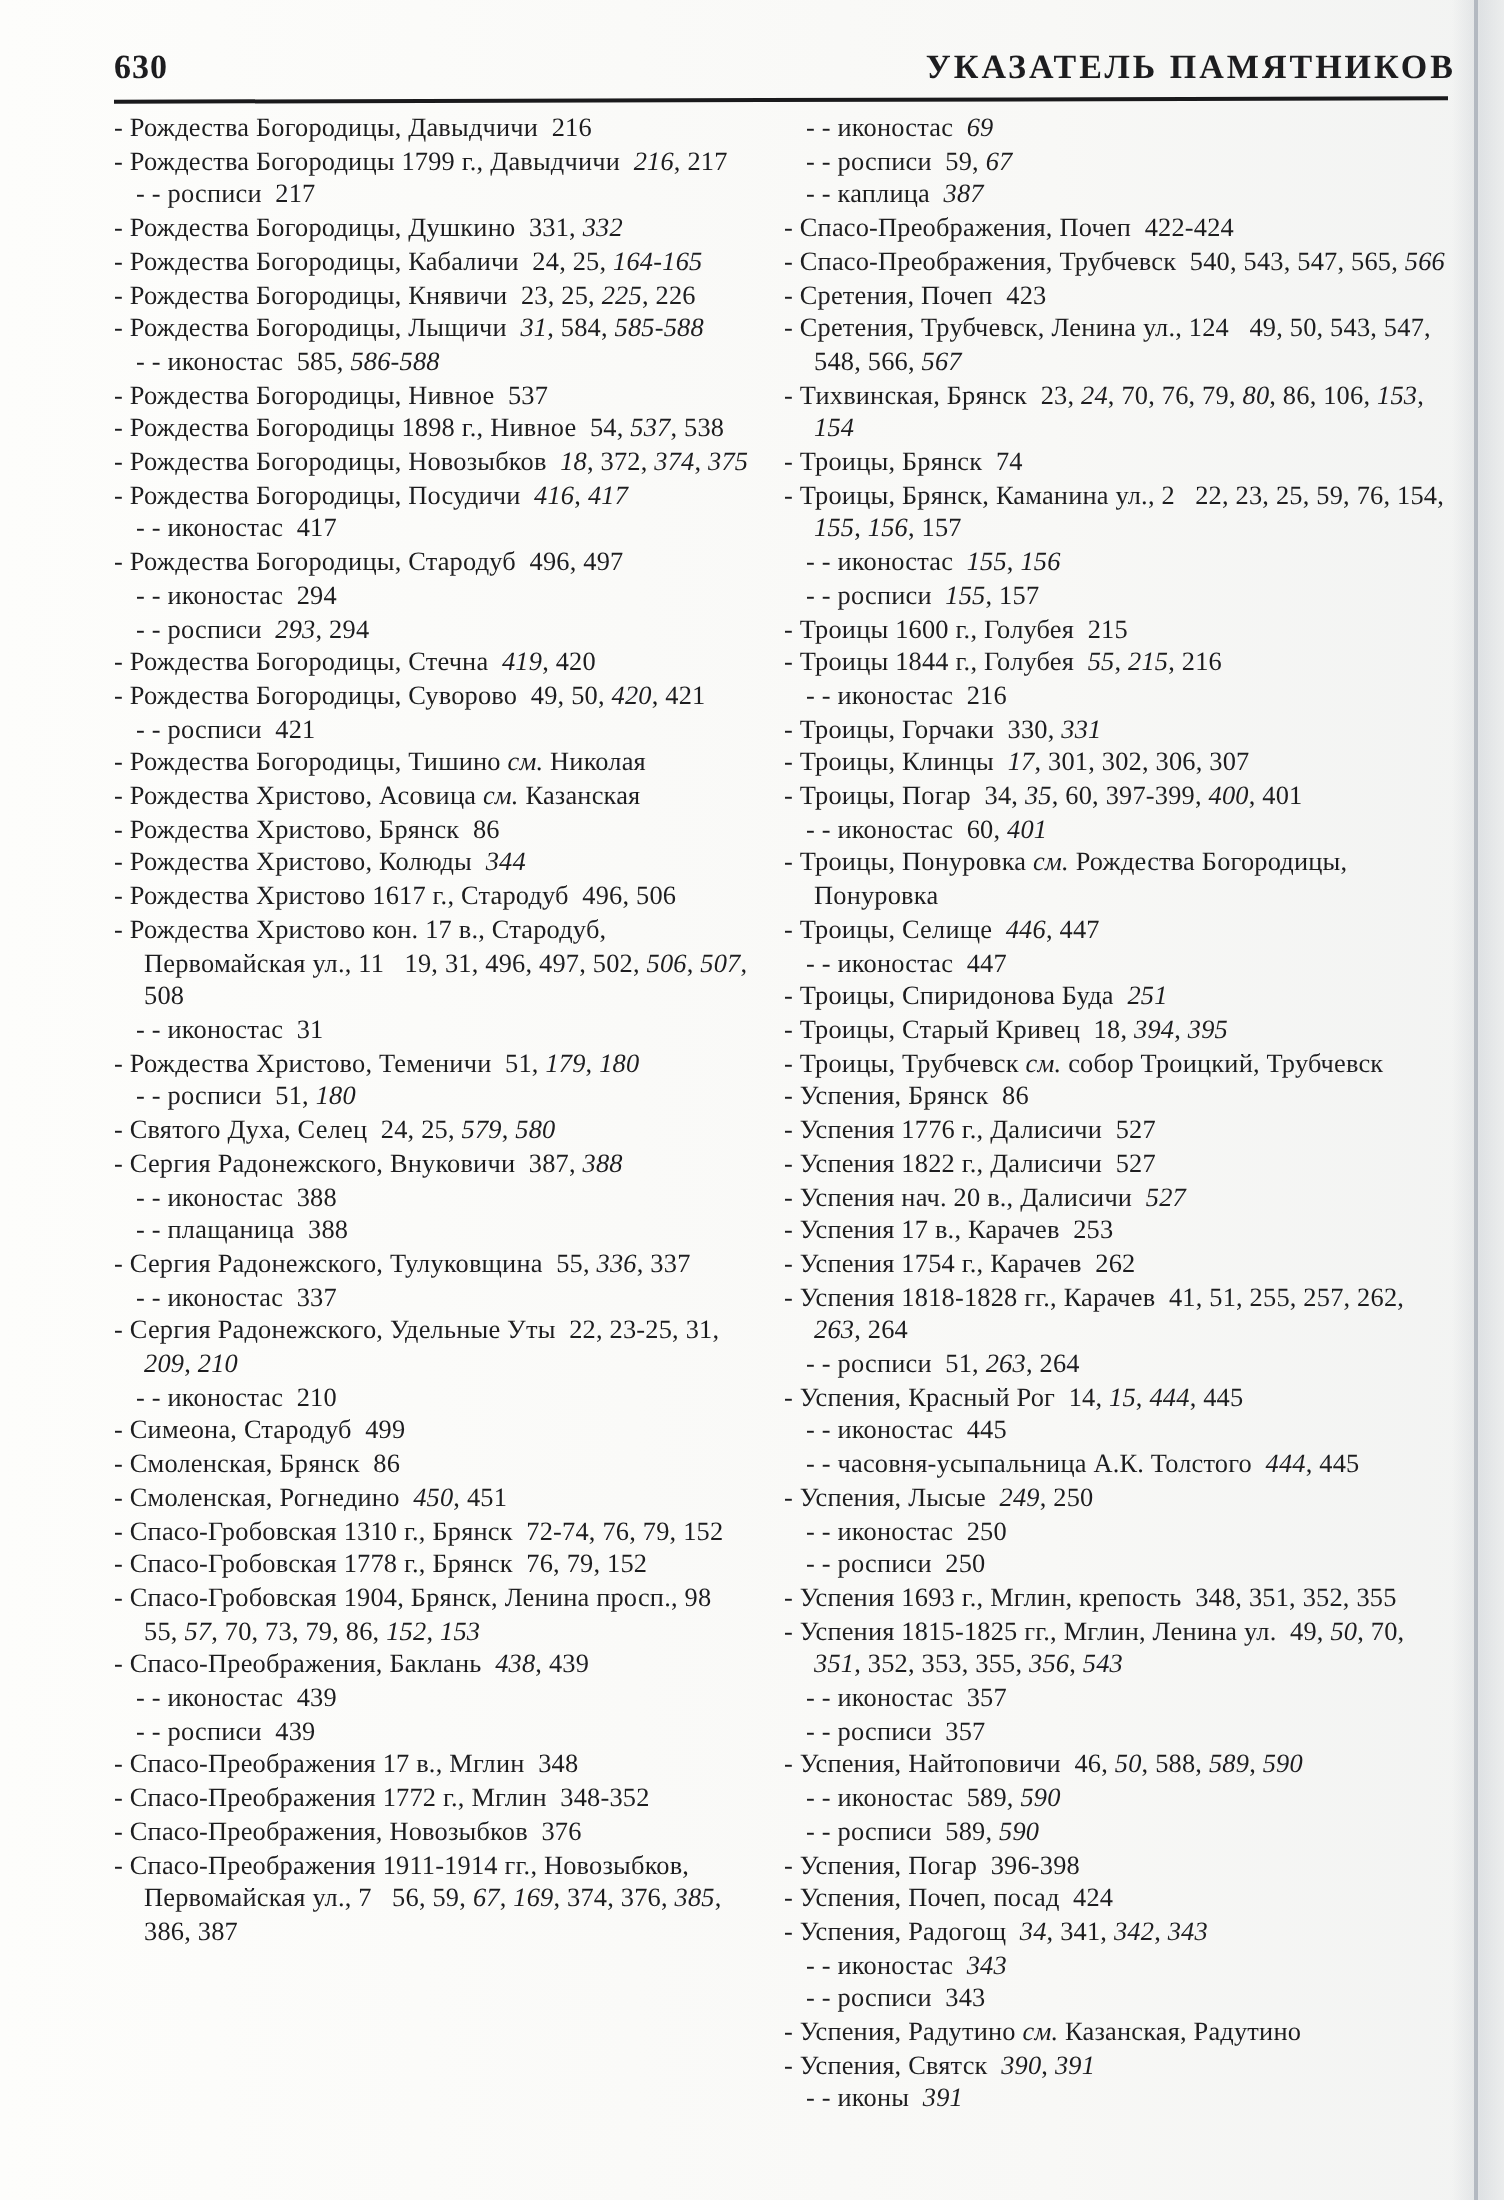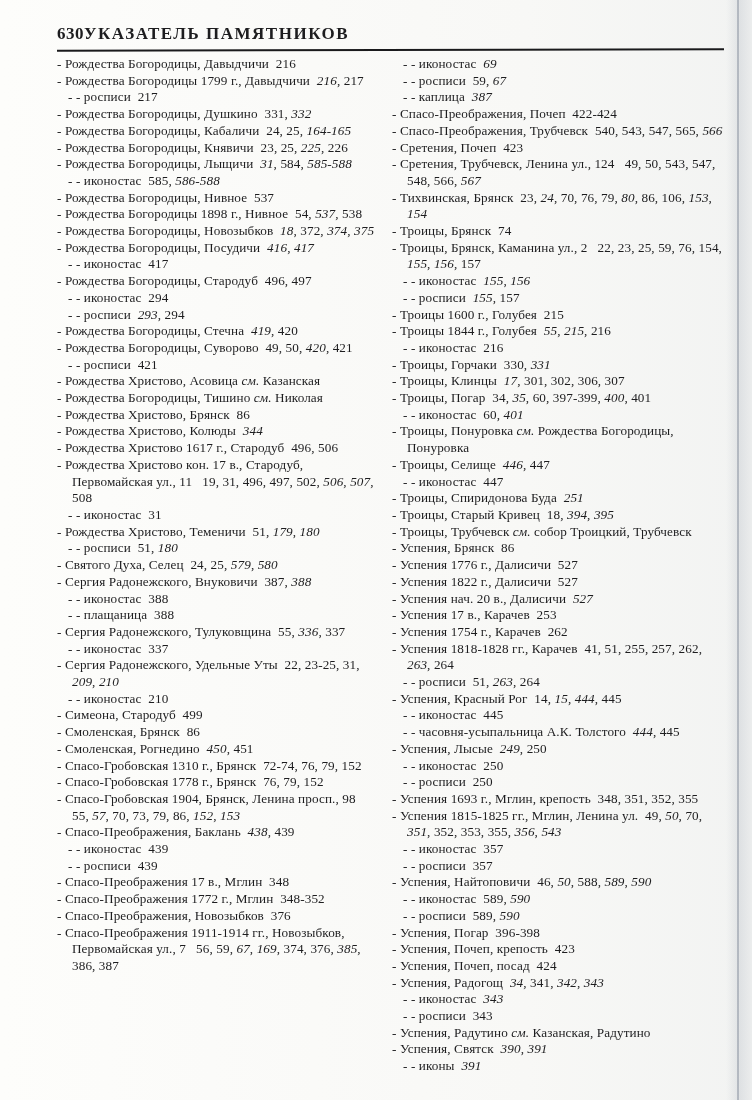--- a/index.html
+++ b/index.html
@@ -30,20 +30,21 @@
   .scan-line {
     position: absolute; top: 0; right: 13px;
     width: 2px; height: 100%;
     background: rgba(110,120,138,0.40);
     pointer-events: none;
   }
   .header-row {
     display: flex;
     align-items: baseline;
     padding-top: 2px;
+    justify-content: space-between;
   }
   .page-number {
     font-size: 17px;
     font-weight: bold;
     letter-spacing: 0.5px;
   }
   .page-title {
     font-size: 17px;
     font-weight: bold;
     letter-spacing: 1.5px;
@@ -97,22 +98,22 @@
         <div class="entry lvl1">- Рождества Богородицы 1898 г., Нивное  54, <i>537</i>, 538</div>
         <div class="entry lvl1">- Рождества Богородицы, Новозыбков  <i>18</i>, 372, <i>374</i>, <i>375</i></div>
         <div class="entry lvl1">- Рождества Богородицы, Посудичи  <i>416</i>, <i>417</i></div>
         <div class="entry lvl2">- - иконостас  417</div>
         <div class="entry lvl1">- Рождества Богородицы, Стародуб  496, 497</div>
         <div class="entry lvl2">- - иконостас  294</div>
         <div class="entry lvl2">- - росписи  <i>293</i>, 294</div>
         <div class="entry lvl1">- Рождества Богородицы, Стечна  <i>419</i>, 420</div>
         <div class="entry lvl1">- Рождества Богородицы, Суворово  49, 50, <i>420</i>, 421</div>
         <div class="entry lvl2">- - росписи  421</div>
+        <div class="entry lvl1">- Рождества Богородицы, Тишино <i>см.</i> Николая</div>
         <div class="entry lvl1">- Рождества Христово, Асовица <i>см.</i> Казанская</div>
-        <div class="entry lvl1">- Рождества Богородицы, Тишино <i>см.</i> Николая</div>
         <div class="entry lvl1">- Рождества Христово, Брянск  86</div>
         <div class="entry lvl1">- Рождества Христово, Колюды  <i>344</i></div>
         <div class="entry lvl1">- Рождества Христово 1617 г., Стародуб  496, 506</div>
         <div class="entry lvl1">- Рождества Христово кон. 17 в., Стародуб, Первомайская ул., 11   19, 31, 496, 497, 502, <i>506</i>, <i>507</i>, 508</div>
         <div class="entry lvl2">- - иконостас  31</div>
         <div class="entry lvl1">- Рождества Христово, Теменичи  51, <i>179</i>, <i>180</i></div>
         <div class="entry lvl2">- - росписи  51, <i>180</i></div>
         <div class="entry lvl1">- Святого Духа, Селец  24, 25, <i>579</i>, <i>580</i></div>
         <div class="entry lvl1">- Сергия Радонежского, Внуковичи  387, <i>388</i></div>
         <div class="entry lvl2">- - иконостас  388</div>
@@ -176,21 +177,20 @@
         <div class="entry lvl2">- - иконостас  250</div>
         <div class="entry lvl2">- - росписи  250</div>
         <div class="entry lvl1">- Успения 1693 г., Мглин, крепость  348, 351, 352, 355</div>
         <div class="entry lvl1">- Успения 1815-1825 гг., Мглин, Ленина ул.  49, <i>50</i>, 70, <i>351</i>, 352, 353, 355, <i>356</i>, <i>543</i></div>
         <div class="entry lvl2">- - иконостас  357</div>
         <div class="entry lvl2">- - росписи  357</div>
         <div class="entry lvl1">- Успения, Найтоповичи  46, <i>50</i>, 588, <i>589</i>, <i>590</i></div>
         <div class="entry lvl2">- - иконостас  589, <i>590</i></div>
         <div class="entry lvl2">- - росписи  589, <i>590</i></div>
         <div class="entry lvl1">- Успения, Погар  396-398</div>
-        <div class="entry lvl1">- Успения, Почеп, крепость  423</div>
         <div class="entry lvl1">- Успения, Почеп, посад  424</div>
         <div class="entry lvl1">- Успения, Радогощ  <i>34</i>, 341, <i>342</i>, <i>343</i></div>
         <div class="entry lvl2">- - иконостас  <i>343</i></div>
         <div class="entry lvl2">- - росписи  343</div>
         <div class="entry lvl1">- Успения, Радутино <i>см.</i> Казанская, Радутино</div>
         <div class="entry lvl1">- Успения, Святск  <i>390</i>, <i>391</i></div>
         <div class="entry lvl2">- - иконы  <i>391</i></div>
       </div>
   </div>
 

